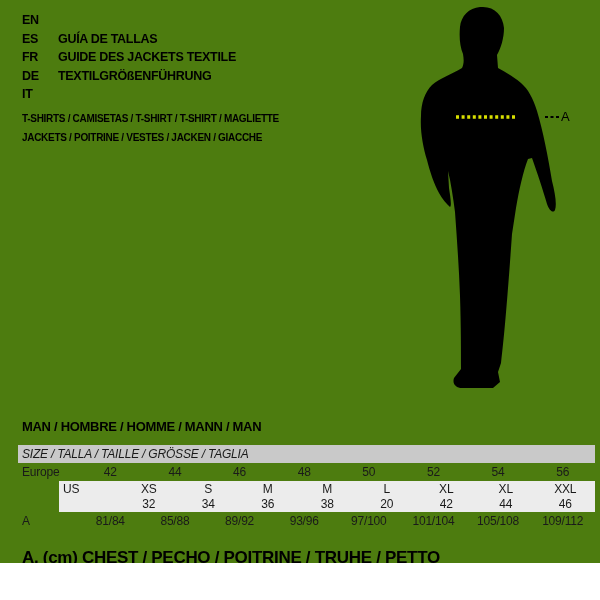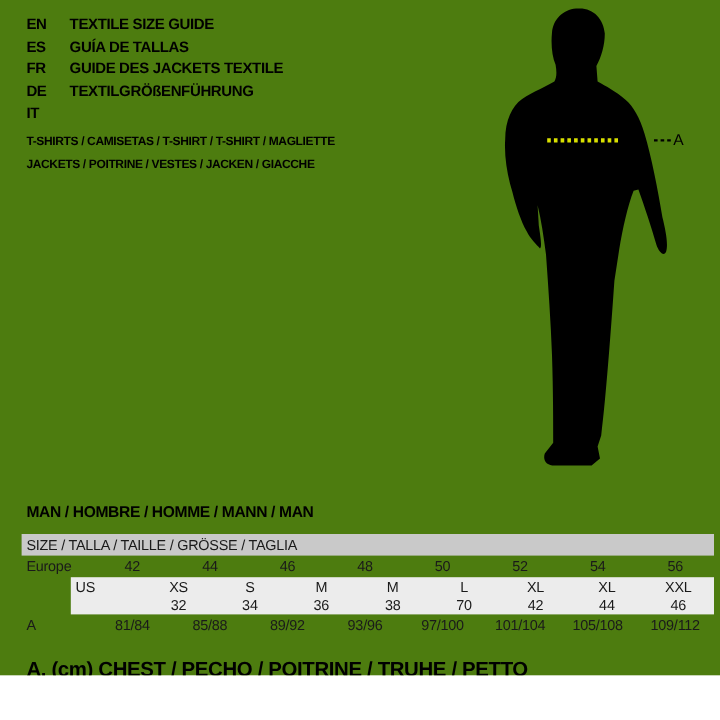--- a/index.html
+++ b/index.html
@@ -79,20 +79,21 @@
     color: #1a1a1a;
   }
   .t-header {
     height: 18px;
     line-height: 18px;
     background: #c9c9c9;
     padding-left: 4px;
     box-sizing: border-box;
     font-size: 12px;
     white-space: nowrap;
+    font-style: italic;
   }
   .t-row {
     display: grid;
     grid-template-columns: 60px repeat(8, 1fr);
     align-items: center;
     height: 18px;
   }
   .t-band .t-row { height: 15.5px; }
   .t-band { background: #ececec; padding: 0; margin-left: 41px; }
   .t-label { text-align: left; padding-left: 4px; }
@@ -109,21 +110,20 @@
   }
 </style>
 </head>
 <body>
 
 <div id="stage">
 
   <div class="lang-list">
     <div class="lang-row">
       <span class="lang-code">EN</span>
-      <span class="lang-label">TEXTILE SIZE GUIDE</span>
     </div>
     <div class="lang-row">
       <span class="lang-code">ES</span>
       <span class="lang-label">GUÍA DE TALLAS</span>
     </div>
     <div class="lang-row">
       <span class="lang-code">FR</span>
       <span class="lang-label">GUIDE DES JACKETS TEXTILE</span>
     </div>
     <div class="lang-row">
@@ -208,21 +208,21 @@
         <div class="t-cell">XL</div>
         <div class="t-cell">XL</div>
         <div class="t-cell">XXL</div>
       </div>
       <div class="t-row">
         <div class="t-label"></div>
         <div class="t-cell">32</div>
         <div class="t-cell">34</div>
         <div class="t-cell">36</div>
         <div class="t-cell">38</div>
-        <div class="t-cell">70</div>
+        <div class="t-cell">20</div>
         <div class="t-cell">42</div>
         <div class="t-cell">44</div>
         <div class="t-cell">46</div>
       </div>
     </div>
 
     <div class="t-row">
       <div class="t-label">A</div>
       <div class="t-cell">81/84</div>
       <div class="t-cell">85/88</div>

